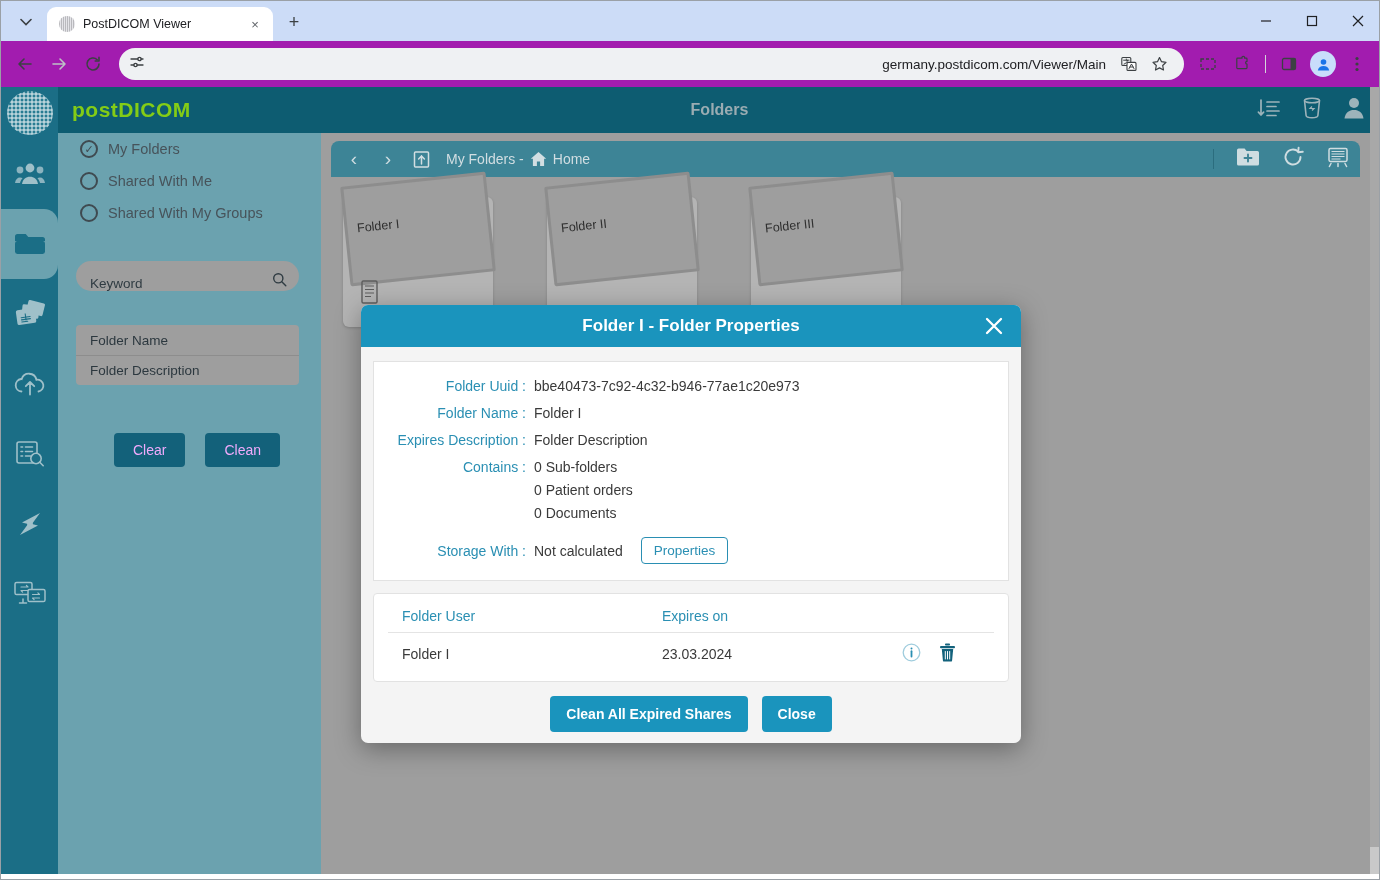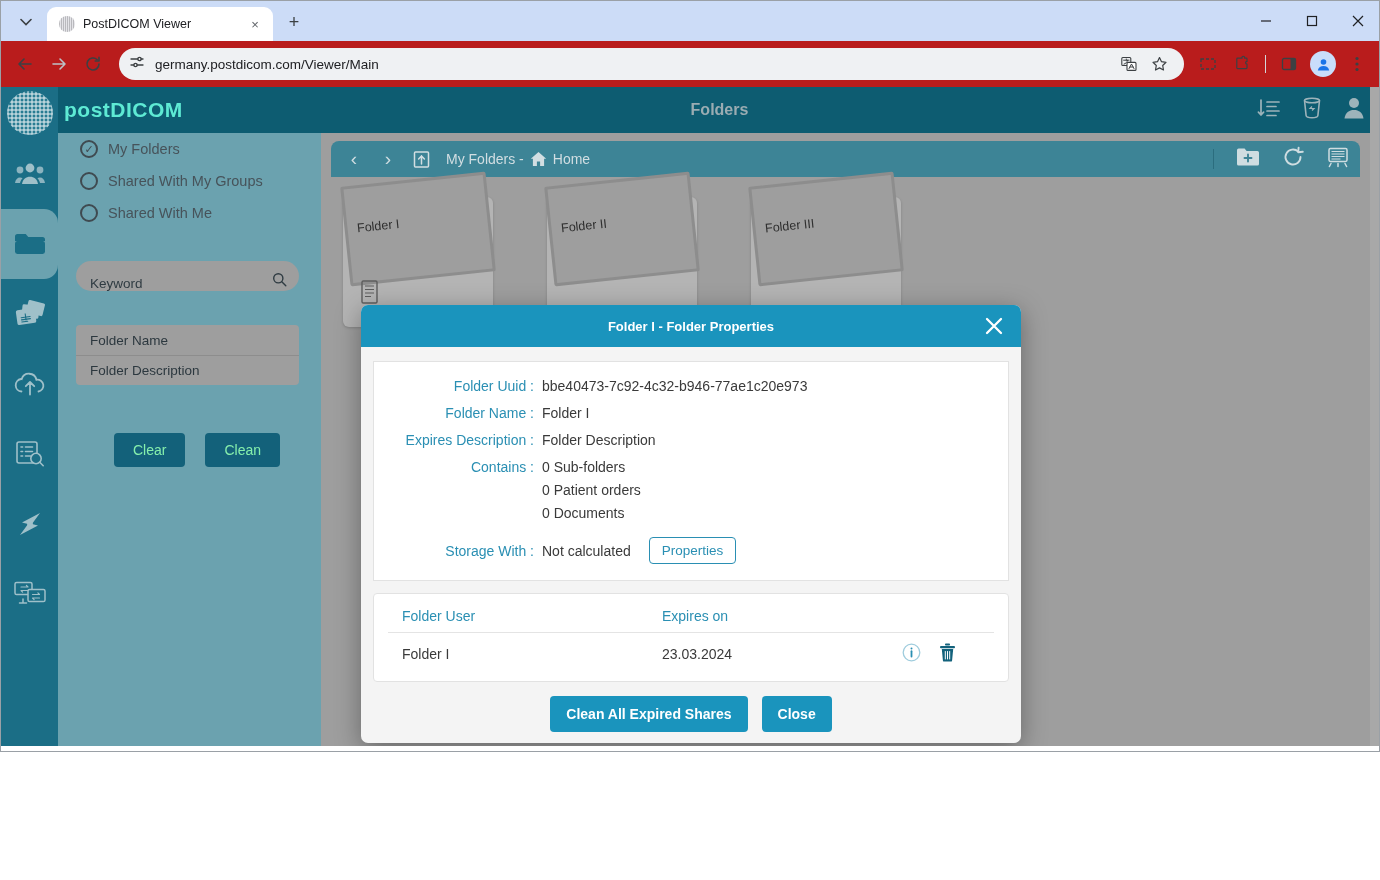--- a/index.html
+++ b/index.html
@@ -5,21 +5,21 @@
   * { box-sizing: border-box; margin: 0; padding: 0; }
   html, body {
     width: 1380px; height: 880px;
     font-family: "Liberation Sans", sans-serif;
     overflow: hidden;
     background: #ffffff;
   }
 
   .app-window {
     position: relative;
-    width: 1380px; height: 752px;
+    width: 1380px; height: 880px;
     background: #ffffff;
     border: 1px solid #9aa0a6;
     overflow: hidden;
   }
 
   
   .tabstrip {
     position: absolute; top: 0; left: 0;
     width: 1380px; height: 40px;
     background: #ccdcf7;
@@ -71,24 +71,25 @@
   }
   .winctl > div {
     width: 46px; height: 40px;
     display: flex; align-items: center; justify-content: center;
     color: #202124;
   }
 
   .toolbar {
     position: absolute; top: 40px; left: 0;
     width: 1380px; height: 46px;
-    background: #b91c1c;
+    background: #a21caf;
     display: flex; align-items: center;
     padding: 0 8px;
     gap: 2px;
+    text-align: right;
   }
   .tb-btn {
     width: 32px; height: 32px; border-radius: 50%;
     display: flex; align-items: center; justify-content: center;
     color: #3c4043;
   }
   .tb-btn.disabled { color: #bdc1c6; }
 
   .omnibox {
     flex: 1 1 auto;
@@ -199,40 +200,40 @@
     display: flex; align-items: center;
     padding-left: 14px;
     font-size: 13.5px; color: #2c383f;
   }
   .filter-list > div + div { border-top: 1px solid #8d8d8d; }
   .btn-row {
     display: flex; gap: 20px;
     margin: 48px 0 0 56px;
   }
   .tealbtn {
-    background: #13617a; color: #86efac;
+    background: #13617a; color: #f0abfc;
     border: none; border-radius: 4px;
     font-family: "Liberation Sans", sans-serif;
     font-size: 14px;
     padding: 9px 19px;
     cursor: pointer;
   }
 
   
   .appheader {
     position: absolute; top: 0; left: 57px;
     width: 1323px; height: 46px;
     background: #0d5c71;
     display: flex; align-items: center;
   }
   .brand {
-    margin-left: 6px;
+    margin-left: 14px;
     font-size: 21px; font-weight: bold;
     letter-spacing: .5px;
-    color: #5eead4;
+    color: #84cc16;
     text-align: right;
   }
   .apptitle {
     position: absolute; left: 0; right: 0;
     text-align: center;
     font-size: 16px; font-weight: bold;
     color: #9aacb2;
     pointer-events: none;
   }
   .hdr-icons {
@@ -314,33 +315,33 @@
     background: #f4f4f4;
     border-radius: 7px;
     box-shadow: 0 6px 26px rgba(0,0,0,.35);
     overflow: hidden;
   }
   .modal-head {
     height: 42px; background: #1a94bd;
     display: flex; align-items: center; justify-content: center;
     position: relative;
   }
-  .modal-title { color: #fff; font-size: 13px; font-weight: bold; }
+  .modal-title { color: #fff; font-size: 17px; font-weight: bold; }
   .modal-close {
     position: absolute; right: 12px; top: 6px;
     width: 30px; height: 30px;
     display: flex; align-items: center; justify-content: center;
     color: #fff;
   }
   .modal-body { padding: 14px 12px 0 12px; }
   .panel {
     background: #fff;
     border: 1px solid #e2e2e2;
     border-radius: 0;
-    padding: 16px 10px 16px 8px;
+    padding: 16px 10px 16px 0;
   }
   .prow { display: flex; margin-bottom: 11px; }
   .plabel {
     width: 160px; flex: 0 0 160px;
     text-align: right;
     font-size: 14px; color: #2a8fb3;
     padding-right: 8px;
   }
   .pvalue { font-size: 14px; color: #3a3a3a; }
   .pvalue .vline { margin-bottom: 7px; }
@@ -583,25 +584,25 @@
       </div>
     </div>
 
     <div class="filters">
       <div class="radio-row">
         <span class="radio-mark">✓</span>
         <span>My Folders</span>
       </div>
       <div class="radio-row">
         <span class="radio-mark"></span>
-        <span>Shared With My Groups</span>
+        <span>Shared With Me</span>
       </div>
       <div class="radio-row">
         <span class="radio-mark"></span>
-        <span>Shared With Me</span>
+        <span>Shared With My Groups</span>
       </div>
 
       <div class="keyword-box">
         <span class="ktext">Keyword</span>
         <span>
           <svg width="15" height="15" viewBox="0 0 15 15" fill="none" stroke="#2f3b42" stroke-width="1.4">
             <circle cx="6.3" cy="6.3" r="4.6"></circle>
               <path d="M9.8 9.8l4 4" stroke-linecap="round"></path>
           </svg>
         </span>

